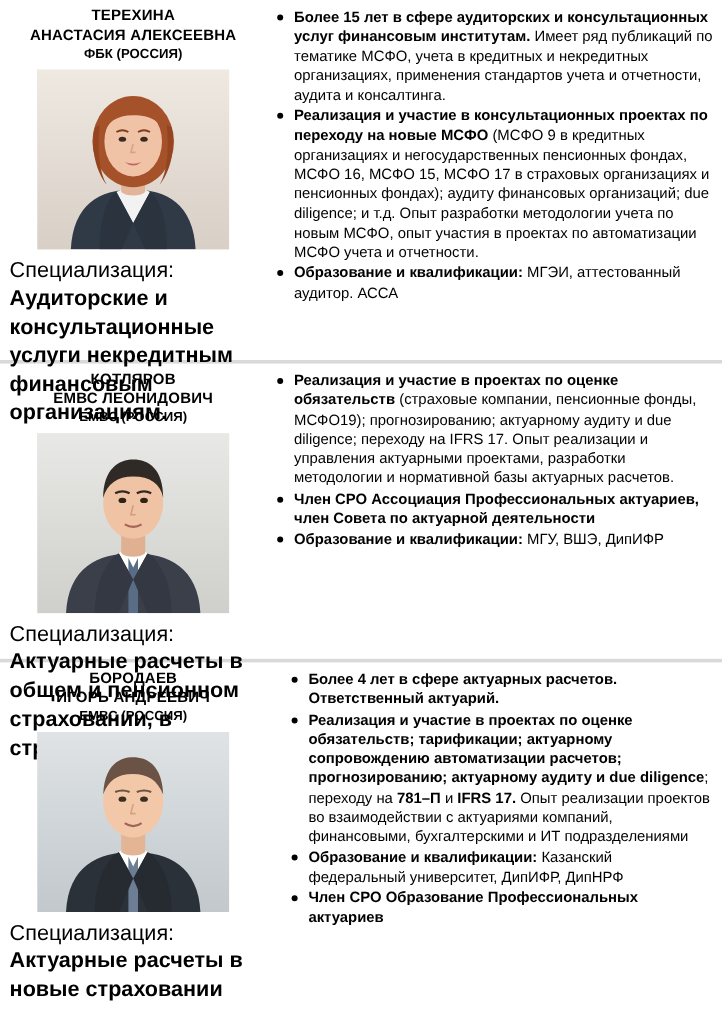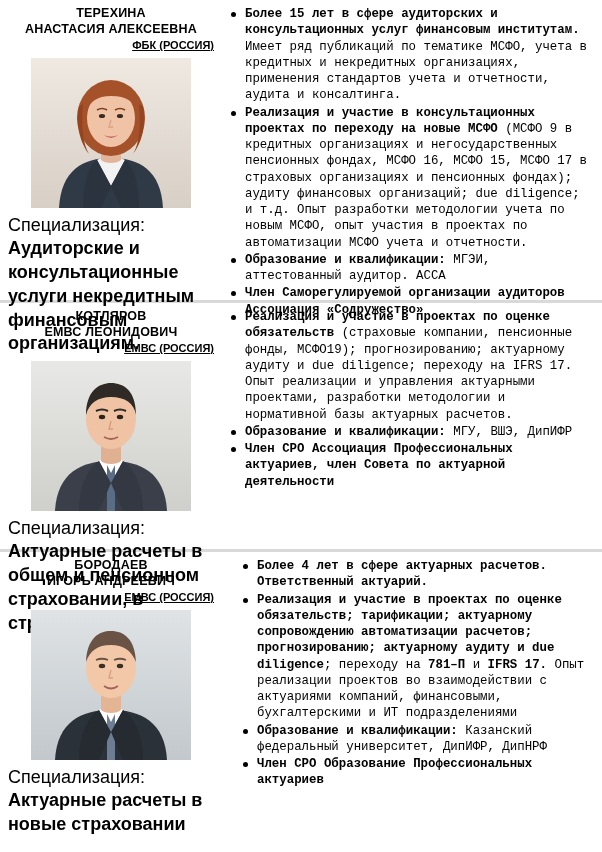--- a/index.html
+++ b/index.html
@@ -49,26 +49,25 @@
     line-height: 1.25;
     letter-spacing: 0.2px;
   }
   .name .surname {
     display: block;
   }
   .name .given {
     display: block;
   }
   .company {
-    text-align: right;
+    text-align: center;
     font-weight: bold;
     font-size: 11px;
     line-height: 1.3;
     margin-top: 1px;
-    text-decoration: underline;
   }
   .photo-wrap {
     margin-top: 5px;
     display: flex;
     justify-content: center;
   }
   .photo {
     width: 160px;
     height: 150px;
     overflow: hidden;
@@ -81,21 +80,20 @@
     line-height: 1.32;
     font-weight: bold;
   }
   .spec .spec-label {
     font-weight: normal;
   }
   ul.bullets {
     list-style: none;
     margin: 0;
     padding: 0;
-    font-family: Liberation Mono, monospace;
   }
   ul.bullets > li {
     position: relative;
     padding-left: 15px;
     font-size: 12.4px;
     line-height: 1.31;
     margin-bottom: 1px;
   }
   ul.bullets > li:before {
     content: "";
@@ -165,21 +163,20 @@
       </div>
       <div class="spec">
         <span class="spec-label">Специализация: </span><span>Аудиторские и консультационные услуги некредитным финансовым организациям.</span>
       </div>
     </div>
     <div class="right-col">
       <ul class="bullets">
           <li><span class="b">Более 15 лет в сфере аудиторских и консультационных услуг финансовым институтам.</span><span> Имеет ряд публикаций по тематике МСФО, учета в кредитных и некредитных организациях, применения стандартов учета и отчетности, аудита и консалтинга.</span></li>
           <li><span class="b">Реализация и участие в консультационных проектах по переходу на новые МСФО</span><span> (МСФО 9 в кредитных организациях и негосударственных пенсионных фондах, МСФО 16, МСФО 15, МСФО 17 в страховых организациях и пенсионных фондах); аудиту финансовых организаций; due diligence; и т.д. Опыт разработки методологии учета по новым МСФО, опыт участия в проектах по автоматизации МСФО учета и отчетности.</span></li>
           <li><span class="b">Образование и квалификации:</span><span> МГЭИ, аттестованный аудитор. АССА</span></li>
-          <li><span class="b">Член Саморегулируемой организации аудиторов Ассоциация «Содружество»</span></li>
         </ul>
     </div>
   </div>
 
   <div class="divider"></div>
 
   <div class="profile" style="height:246px;">
     <div class="left-col">
       <div class="name">
         <span class="surname">КОТЛЯРОВ</span>
@@ -213,22 +210,22 @@
           </svg>
         </div>
       </div>
       <div class="spec">
         <span class="spec-label">Специализация: </span><span>Актуарные расчеты в общем и пенсионном страховании, в страховании жизни.</span>
       </div>
     </div>
     <div class="right-col">
       <ul class="bullets">
           <li><span class="b">Реализация и участие в проектах по оценке обязательств</span><span> (страховые компании, пенсионные фонды, МСФО19); прогнозированию; актуарному аудиту и due diligence; переходу на IFRS 17. Опыт реализации и управления актуарными проектами, разработки методологии и нормативной базы актуарных расчетов.</span></li>
+          <li><span class="b">Член СРО Ассоциация Профессиональных актуариев, член Совета по актуарной деятельности</span></li>
           <li><span class="b">Образование и квалификации:</span><span> МГУ, ВШЭ, ДипИФР</span></li>
-          <li><span class="b">Член СРО Ассоциация Профессиональных актуариев, член Совета по актуарной деятельности</span></li>
         </ul>
     </div>
   </div>
 
   <div class="divider"></div>
 
   <div class="profile" style="height:270px;gap:12px;">
     <div class="left-col">
       <div class="name">
         <span class="surname">БОРОДАЕВ</span>

